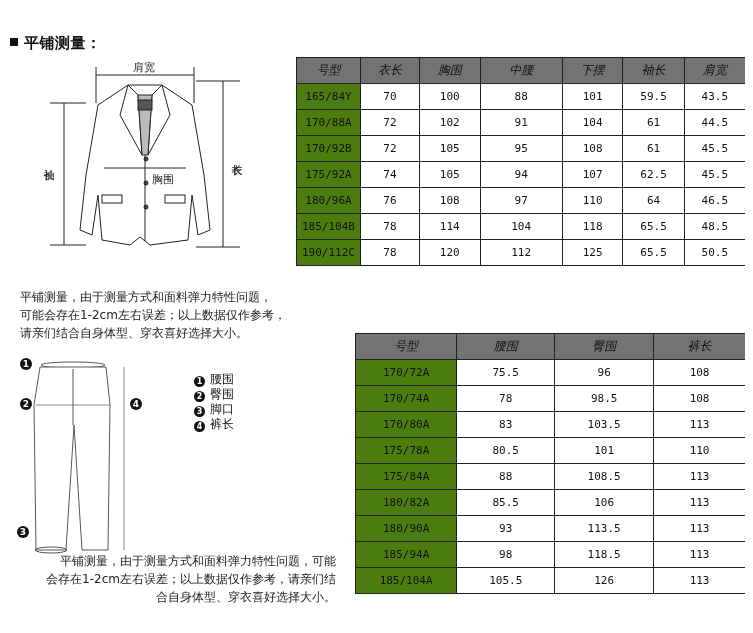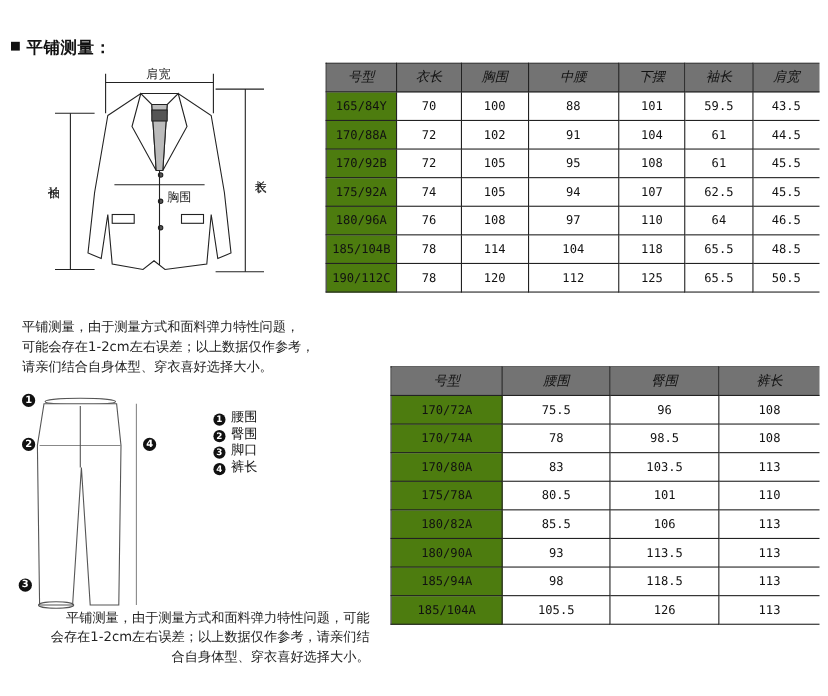--- a/index.html
+++ b/index.html
@@ -211,20 +211,26 @@
         <td>103.5</td>
         <td>113</td>
       </tr>
   <tr>
         <td class="first">175/78A</td>
         <td>80.5</td>
         <td>101</td>
         <td>110</td>
       </tr>
   <tr>
+        <td class="first">175/84A</td>
+        <td>88</td>
+        <td>108.5</td>
+        <td>113</td>
+      </tr>
+  <tr>
         <td class="first">180/82A</td>
         <td>85.5</td>
         <td>106</td>
         <td>113</td>
       </tr>
   <tr>
         <td class="first">180/90A</td>
         <td>93</td>
         <td>113.5</td>
         <td>113</td>

